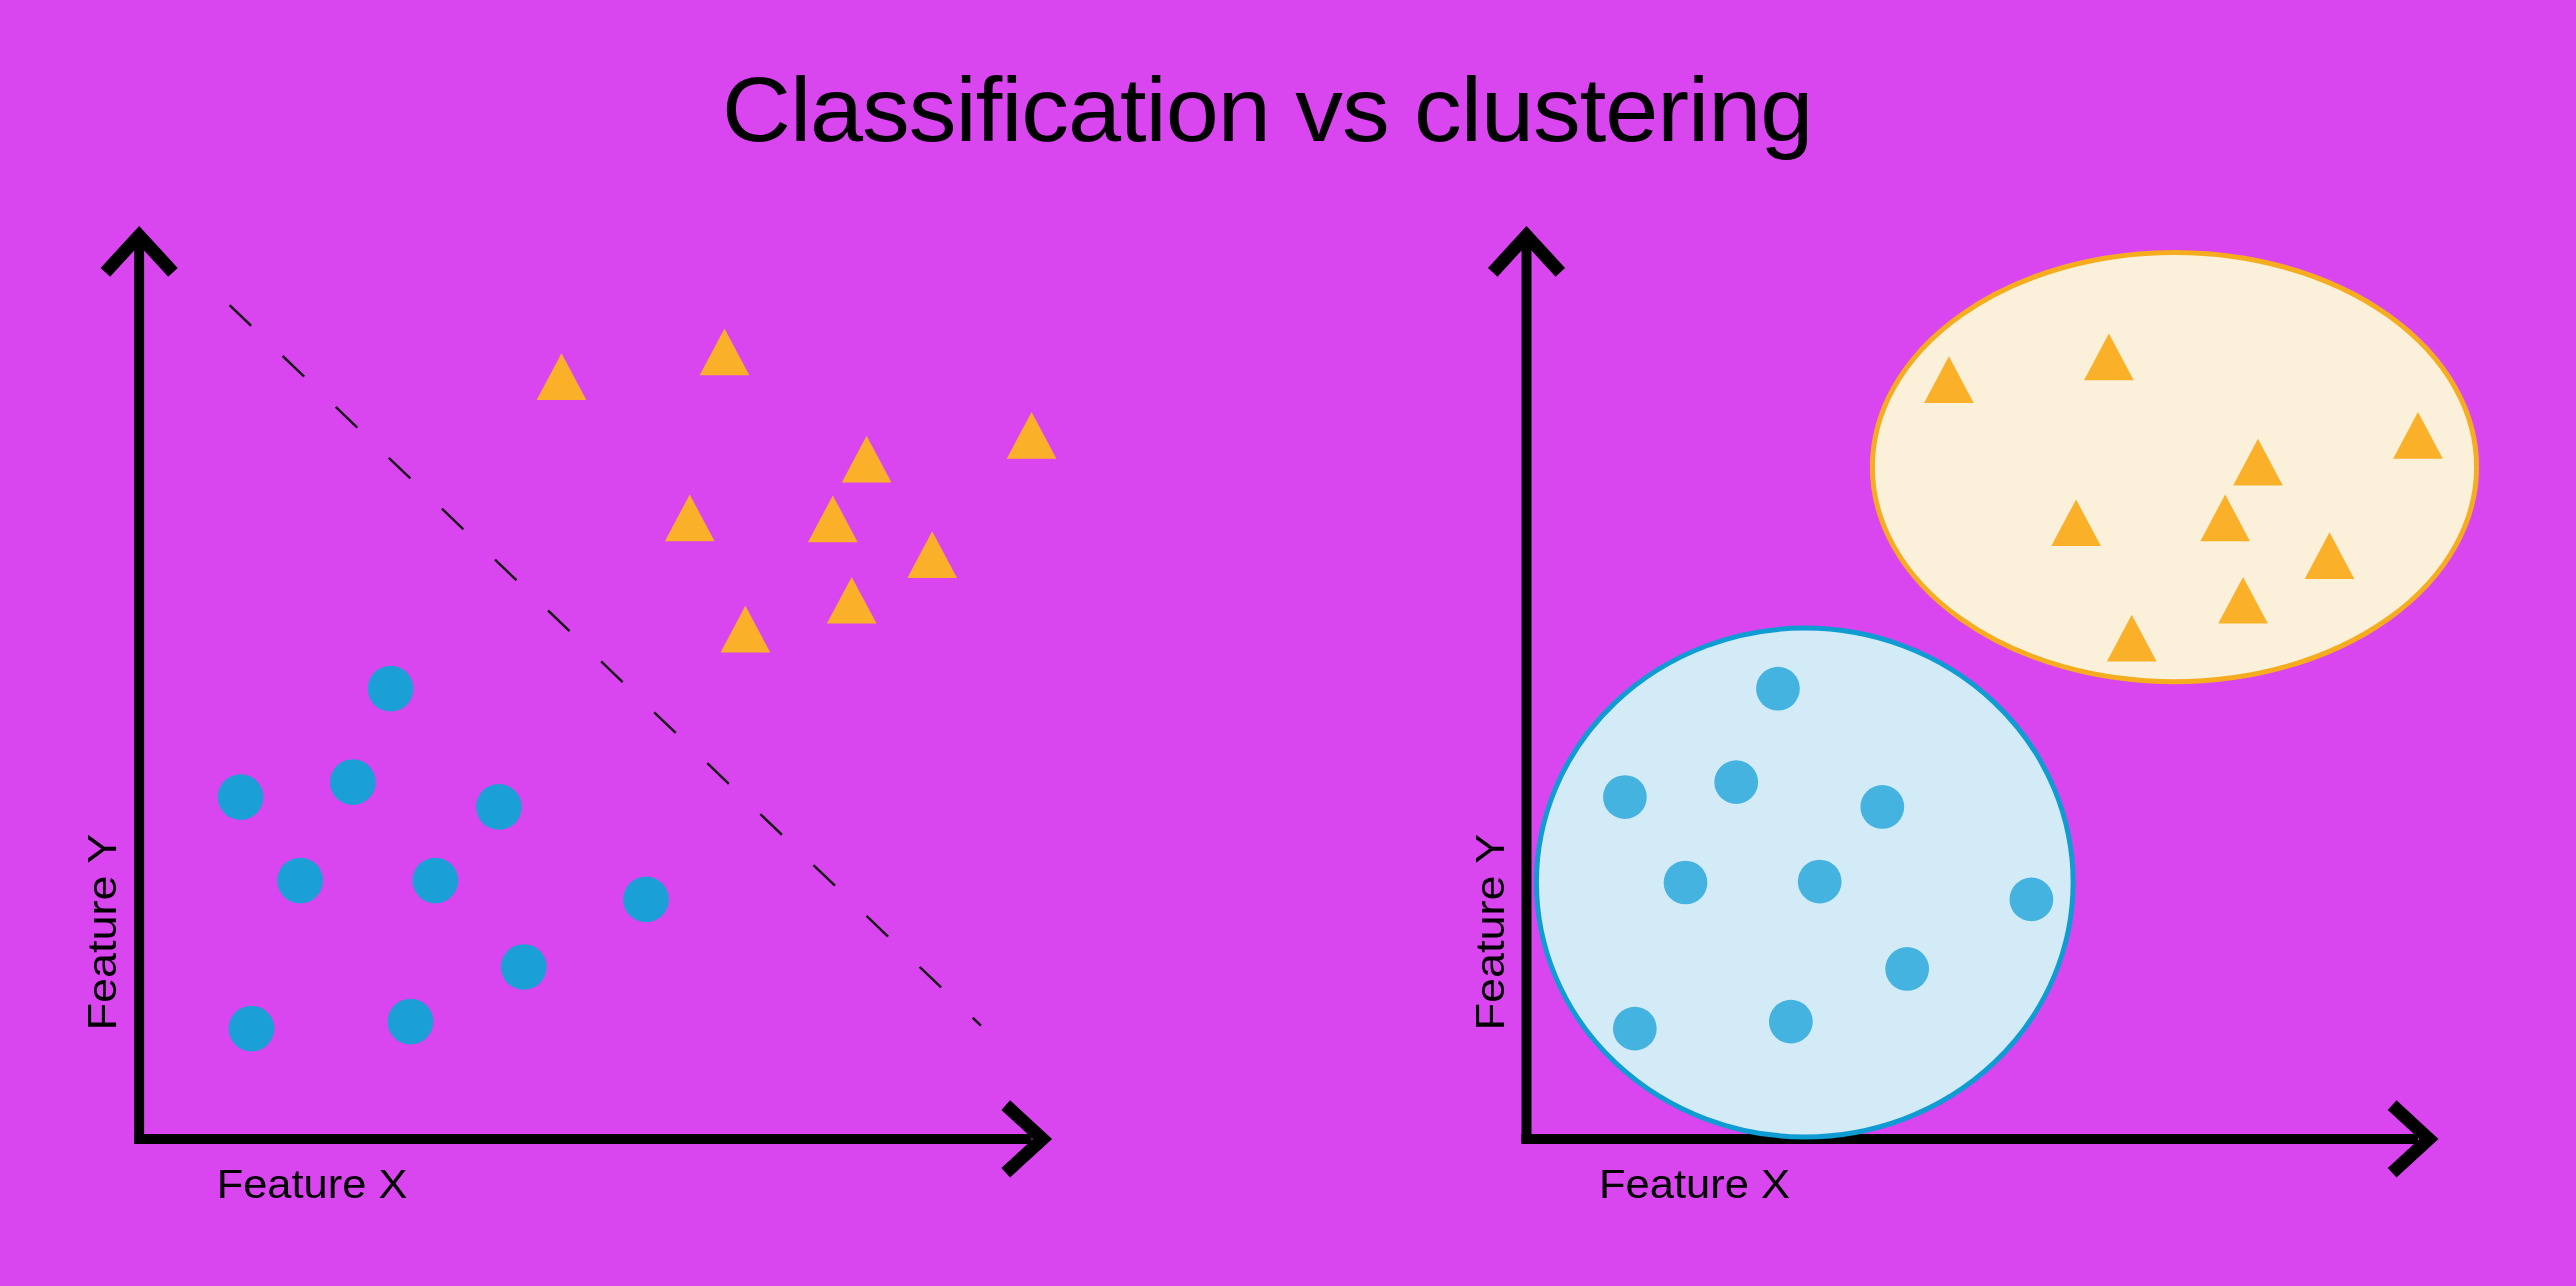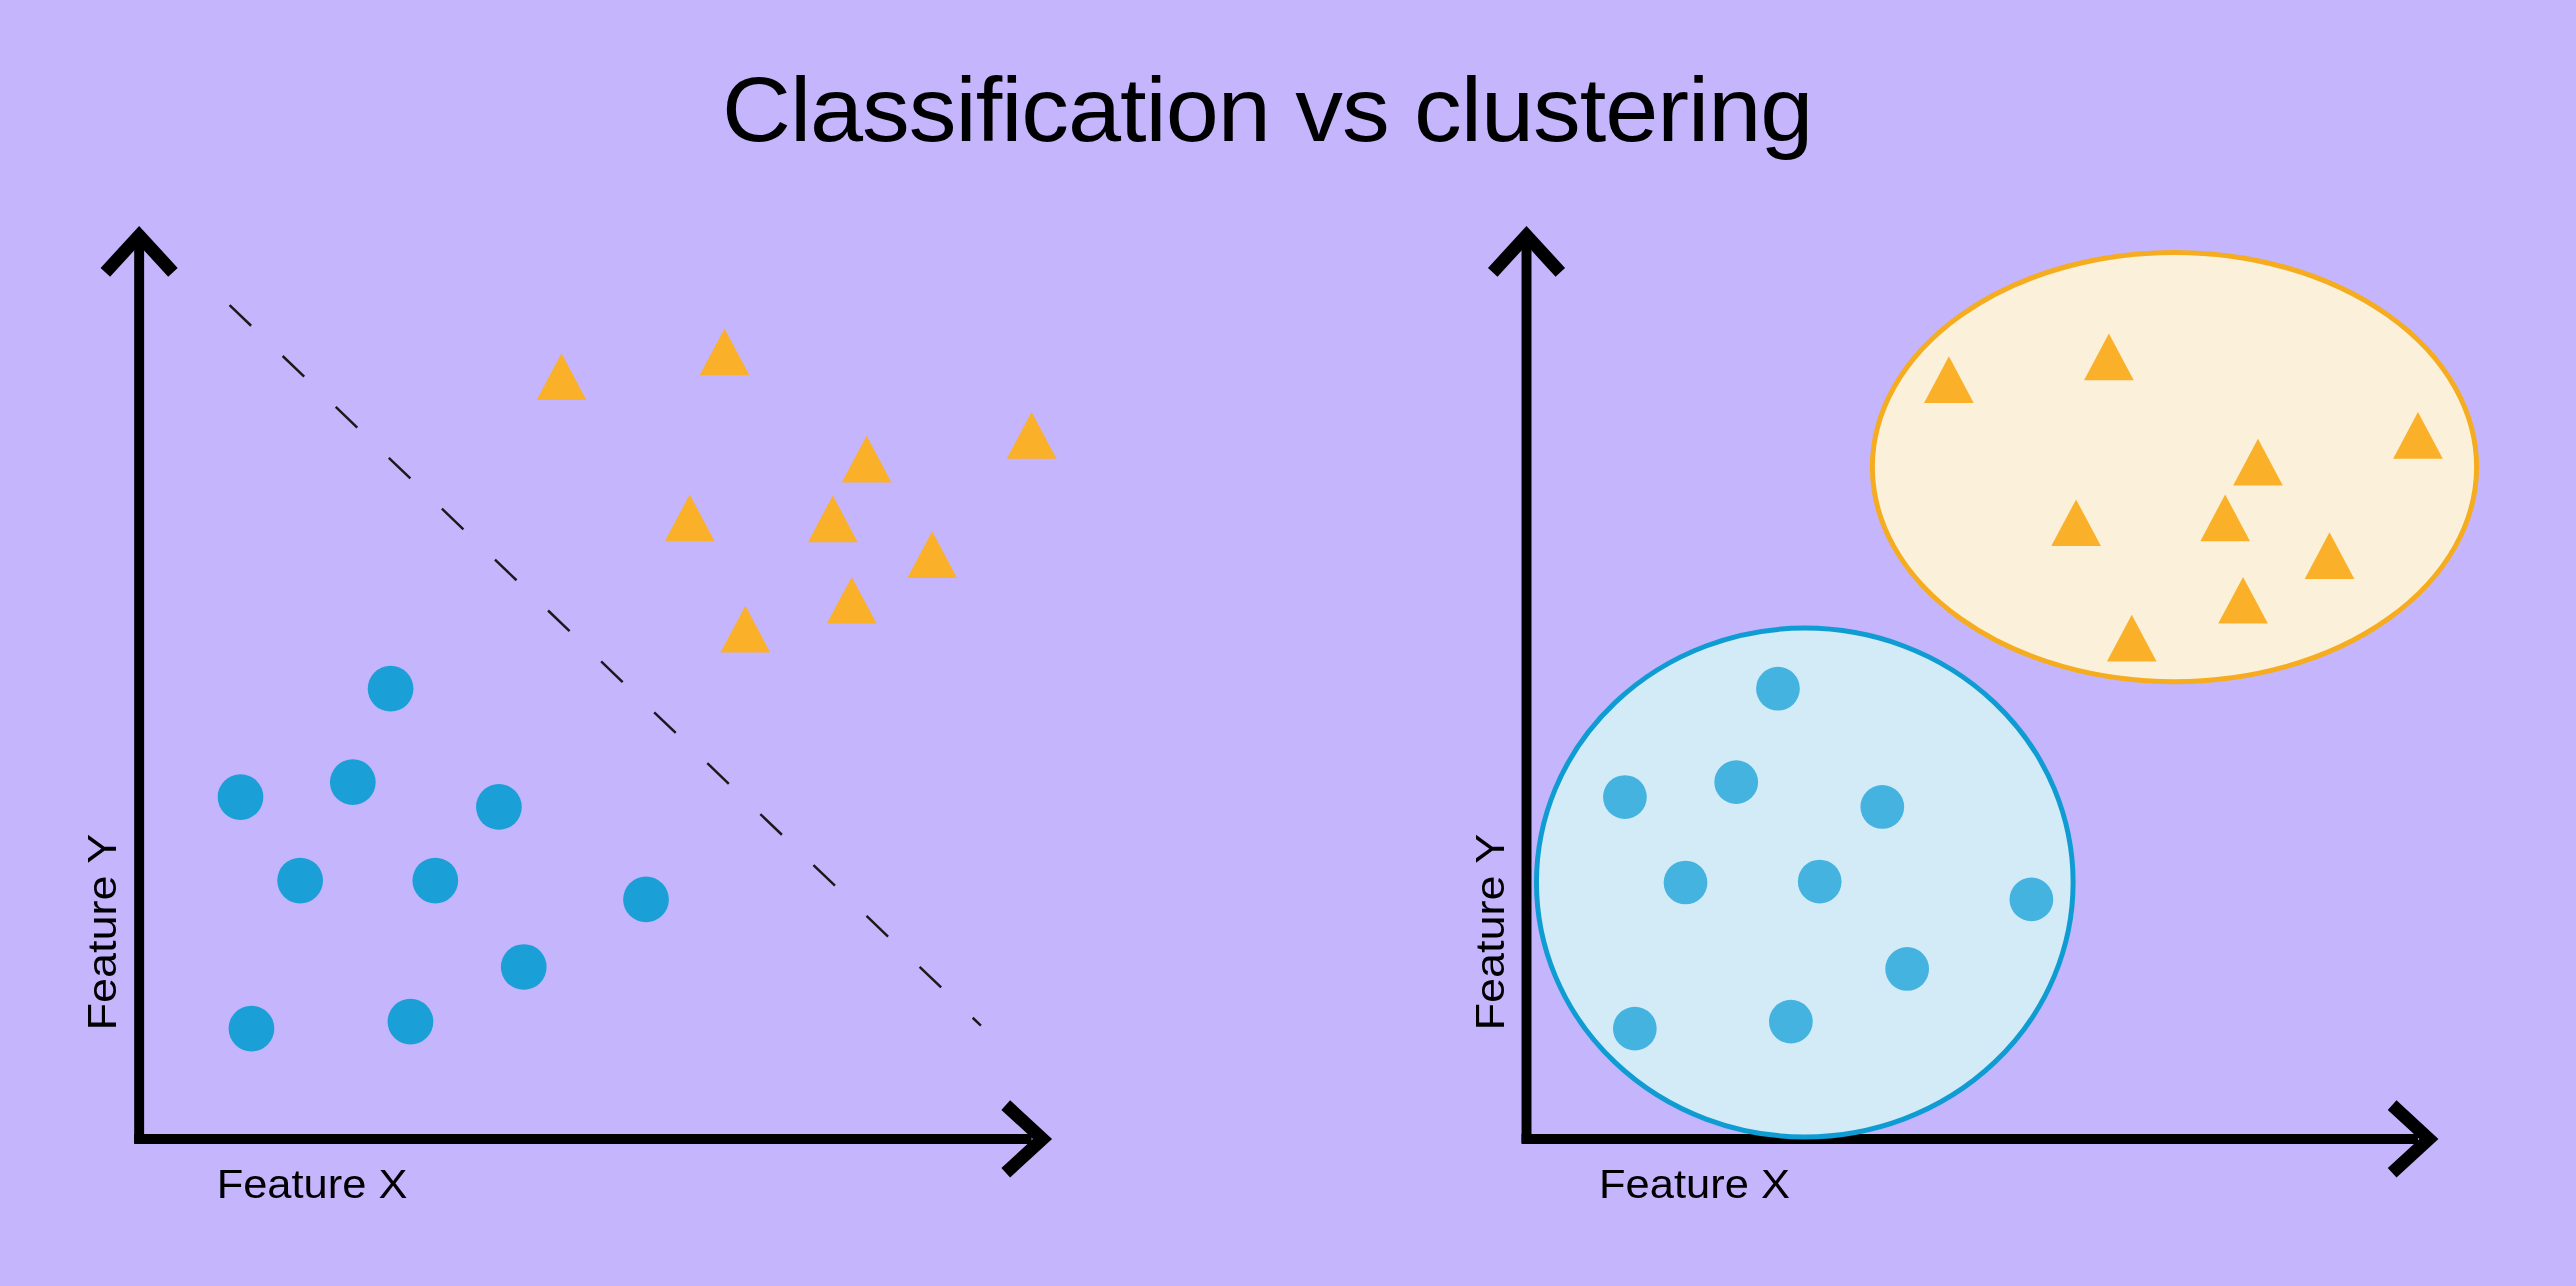--- a/index.html
+++ b/index.html
@@ -3,21 +3,21 @@
 <meta charset="utf-8">
 <style>
   html, body {
     margin: 0;
     padding: 0;
     background: #ffffff;
   }
   .figure-wrap {
     width: 2576px;
     height: 1286px;
-    background: #c4b5fd;
+    background: #d946ef;
   }
   svg {
     display: block;
   }
   text {
     font-family: "Liberation Sans", sans-serif;
     fill: #000000;
   }
   .chart-title {
     font-size: 92px;

